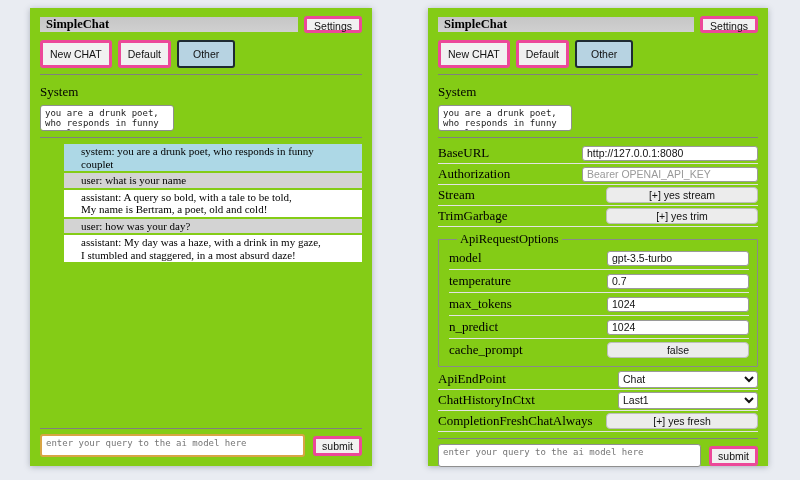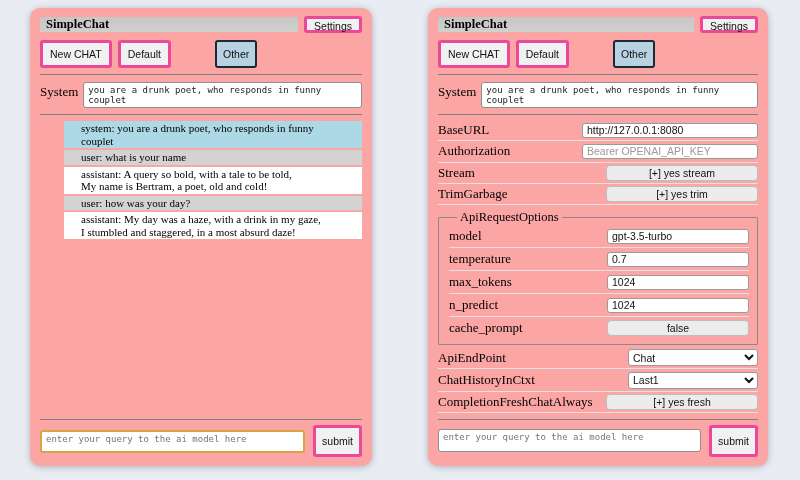--- a/index.html
+++ b/index.html
@@ -7,23 +7,23 @@
   body {
     background:#e9ecf2;
     font-family:"Liberation Serif", serif;
     overflow:hidden;
     position:relative;
   }
   .panel {
     position:absolute;
     top:8px;
     height:458px;
-    background:#fca5a5;
+    background:#84cc16;
     box-shadow:0 1px 6px rgba(60,70,90,.35);
-    border-radius:10px;
+    border-radius:0;
     padding:9px 10px;
     display:flex;
     flex-direction:column;
   }
   .panel.left  { left:30px;  width:342px; }
   .panel.right { left:428px; width:340px; }
 
   .titlebar-row { display:flex; align-items:stretch; gap:6px; }
   .titlebar {
     flex:1;
@@ -44,31 +44,30 @@
     padding:1px 7px;
     cursor:pointer;
   }
   .settings-btn { height:17px; margin-top:-1px; }
 
   .session-row { display:flex; gap:6px; margin-top:7px; }
   .session-row button { height:28px; }
   .session-row button.active {
     background:#b7d3e2;
     border:2px solid #1e2a33;
-    padding:0 6px;
-    margin-left:38px;
+    padding:0 14px;
   }
 
   hr.div {
     border:none;
     border-top:1px solid #808080;
     margin:6px 0 5px 0;
   }
 
-  .system-row { display:flex; align-items:flex-start; gap:5px; margin-top:2px; }
+  .system-row { display:flex; align-items:flex-start; gap:5px; margin-top:2px;flex-direction:column; }
   .system-row .lbl { font-size:13px; padding-top:2px; }
   textarea {
     font-family:"DejaVu Sans Mono", monospace;
     font-size:9px;
     color:#222;
     border:1px solid #8f8f8f;
     border-radius:3px;
     padding:2px 4px;
     resize:none;
     outline:none;
@@ -116,21 +115,21 @@
     height:16px;
     background:#ececec;
     border:1px solid #bdbdbd;
     border-radius:4px;
     padding:0;
     font-size:10.5px;
   }
   select.ctl-select {
     font-family:"Liberation Sans", sans-serif;
     font-size:10.5px;
-    width:130px;
+    width:140px;
     height:17px;
     border:1px solid #9a9a9a;
     border-radius:3px;
     background:#fff;
     color:#111;
     outline:none;
   }
   fieldset.aro {
     border:1px solid #8a8a8a;
     border-radius:1px;
@@ -142,21 +141,21 @@
     padding:0 3px;
     margin-left:8px;
   }
   fieldset.aro .ctl-input, fieldset.aro .toggle-btn { width:142px; }
   .spacer { flex:1; }
 
   
   .query-row { display:flex; align-items:center; gap:8px; }
   .query-ta { flex:1; height:23px; }
   .query-ta.focused { border:2px solid #d8a544; }
-  .submit-btn { height:32px; padding:0 6px; font-size:10.5px; }
+  .submit-btn { height:20px; padding:0 6px; font-size:10.5px; }
 </style>
 </head>
 <body>
 
 <div class="panel left">
   <div class="titlebar-row">
     <div class="titlebar">SimpleChat</div>
     <button class="settings-btn">Settings</button>
   </div>
 

